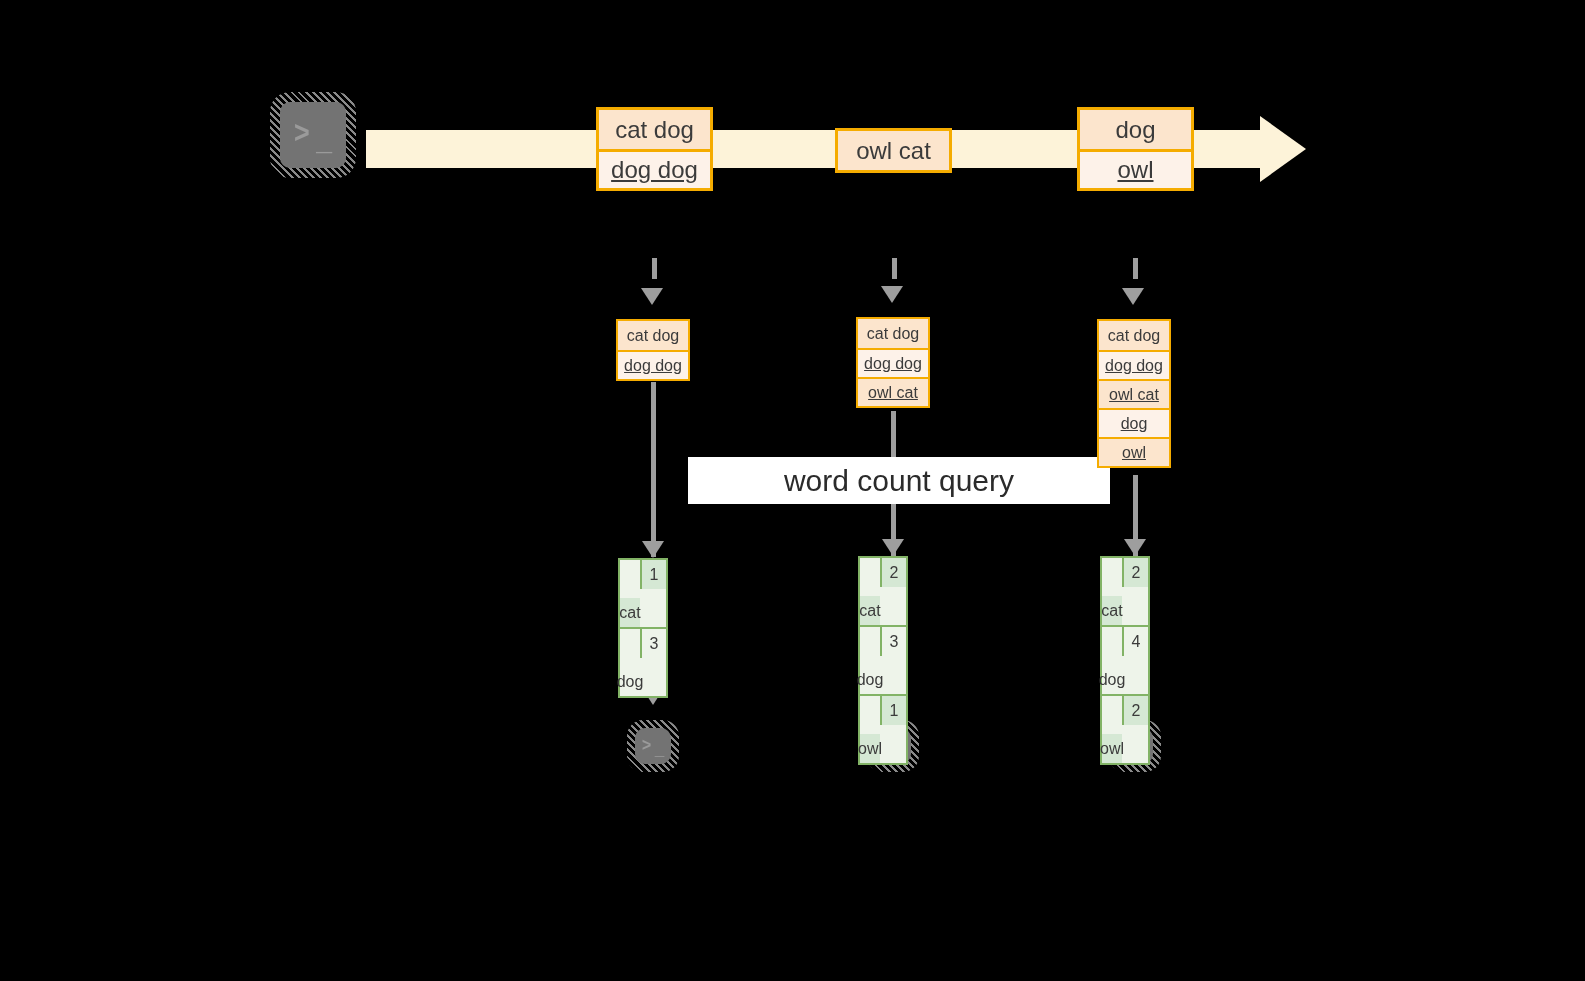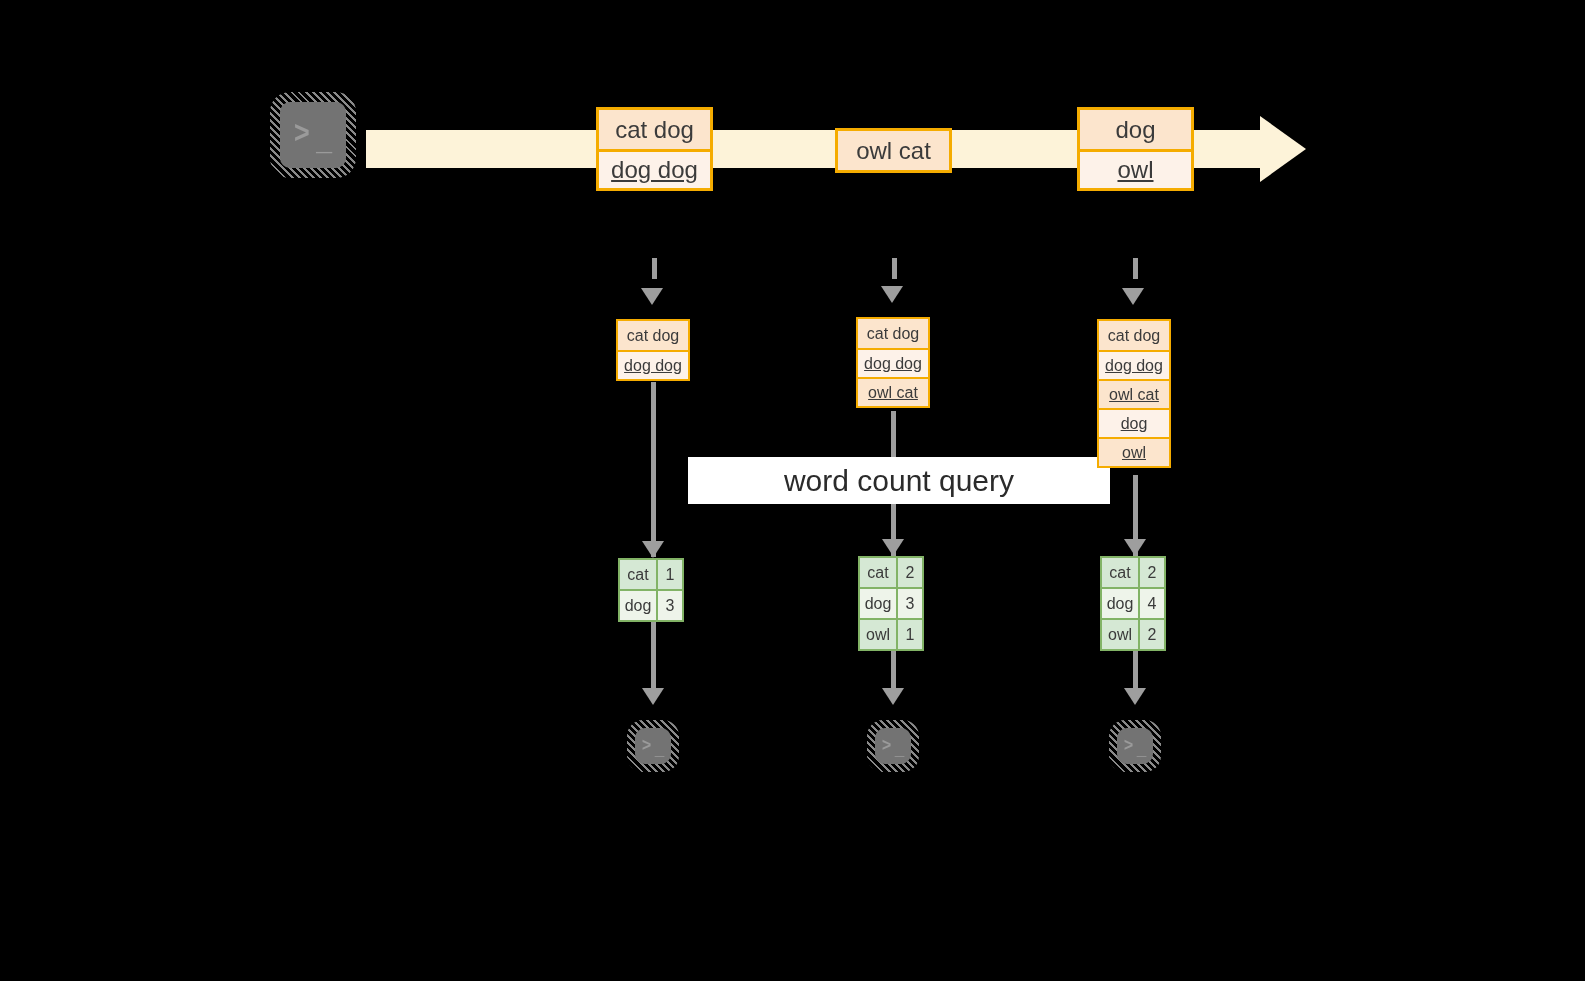--- a/index.html
+++ b/index.html
@@ -140,23 +140,24 @@
   .restable .tcell {
     box-sizing: border-box;
     height: 29px;
     display: flex;
     align-items: center;
     font-size: 16px;
     color: #3b3b3b;
     white-space: nowrap;
   }
   .restable .tcell.word {
-    width: 36px;
+    width: 20px;
     justify-content: center;
     padding: 0 4px;
+    margin-top: 38px;
   }
   .restable .tcell.num {
     width: 26px;
     justify-content: center;
     border-left: 2px solid #82b366;
   }
   .restable .trow.shade .tcell { background: #d5e8d4; }
   .restable .trow.plain .tcell { background: #eef4ea; }
 
   

